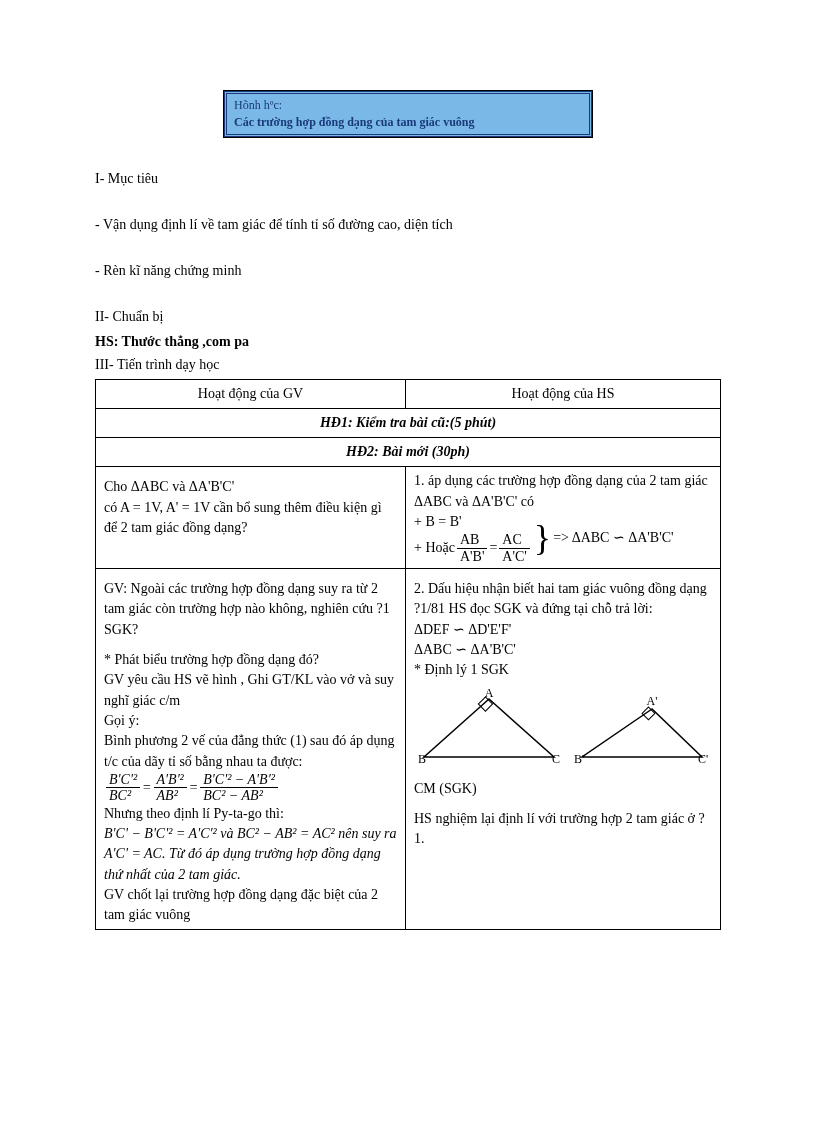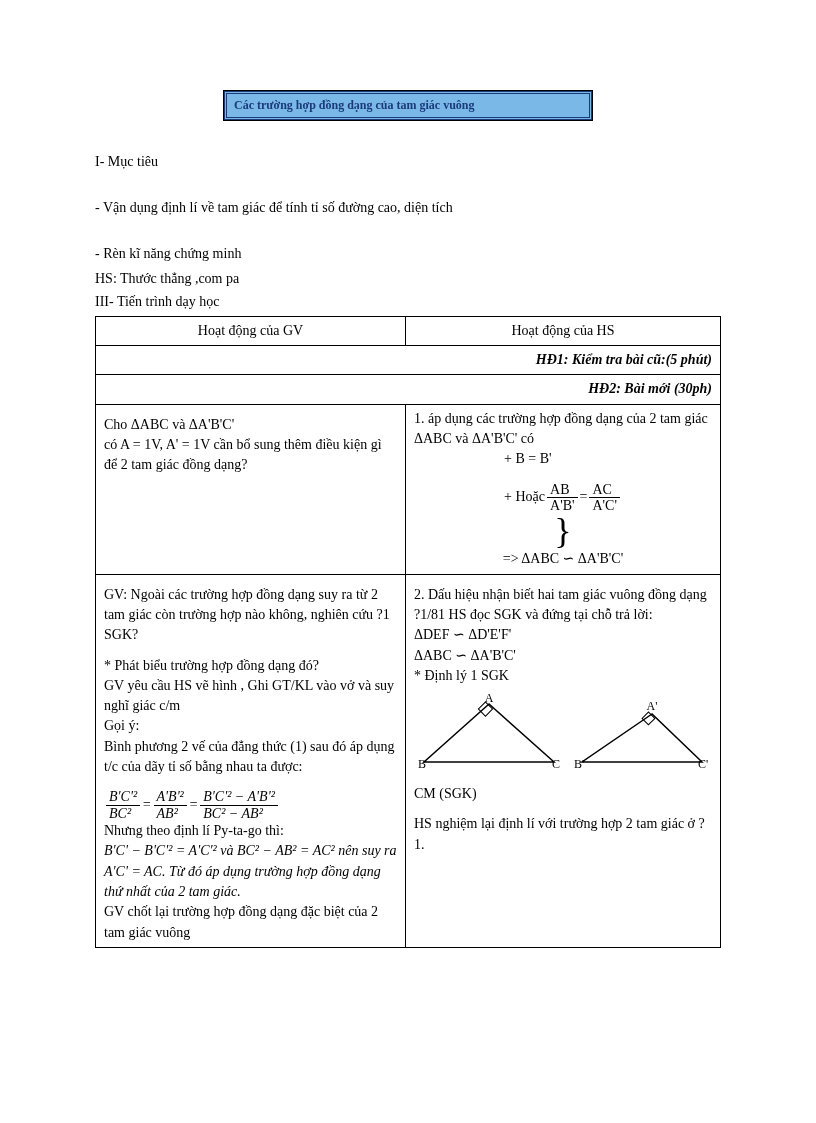--- a/index.html
+++ b/index.html
@@ -35,64 +35,65 @@
     }
     table.lesson td, table.lesson th {
       border: 1px solid #000;
       padding: 4px 8px;
       vertical-align: top;
       font-size: 14px;
       line-height: 1.45;
     }
     table.lesson th { font-weight: normal; text-align: center; }
     .section-hdr {
-      text-align: right;
+      text-align: center;
       font-style: italic;
       font-weight: bold;
       font-family: Liberation Serif, serif;
     }
     .col-gv { width: 50%; }
     .col-hs { width: 50%; }
     .frac {
       display: inline-block;
       vertical-align: middle;
       text-align: left;
       line-height: 1.1;
       margin: 0 2px;
     }
     .frac .num { display: block; border-bottom: 1px solid #000; padding: 0 3px; }
     .frac .den { display: block; padding: 0 3px; }
-    .eqline { display: flex; align-items: center; flex-wrap: wrap; margin-top: 12px; }
+    .eqline { display: flex; align-items: center; flex-wrap: wrap; }
     .brace-wrap {
       display: flex;
       align-items: center;
-      flex-direction: column;
     }
     .brace-left { display: block; }
     .brace-char {
       font-size: 36px;
       line-height: 36px;
       margin: 0 2px;
     }
     svg.tri { display: inline-block; }
     .tri-row { display: flex; gap: 8px; margin: 6px 0; }
     .it { font-style: italic; }
   </style>
 </head>
 <body>
 
 <div class="title-box">
+  <div class="line1">Hõnh hºc:</div>
   <div>Các trường hợp đồng dạng của tam giác vuông</div>
 </div>
 
 <div class="intro">
   <p>I- Mục tiêu</p>
   <p>- Vận dụng định lí về tam giác để tính tỉ số đường cao, diện tích</p>
   <p>- Rèn kĩ năng chứng minh</p>
-  <p style="margin-top:4px;">HS: Thước thẳng ,com pa</p>
+  <p>II- Chuẩn bị</p>
+  <p style="margin-top:4px;font-weight:bold;">HS: Thước thẳng ,com pa</p>
   <p style="margin-top:2px;">III- Tiến trình dạy học</p>
 </div>
 
 <table class="lesson">
   <tbody>
       <tr>
     <th class="col-gv">Hoạt động của GV</th>
     <th class="col-hs">Hoạt động của HS</th>
   </tr>
   <tr>

